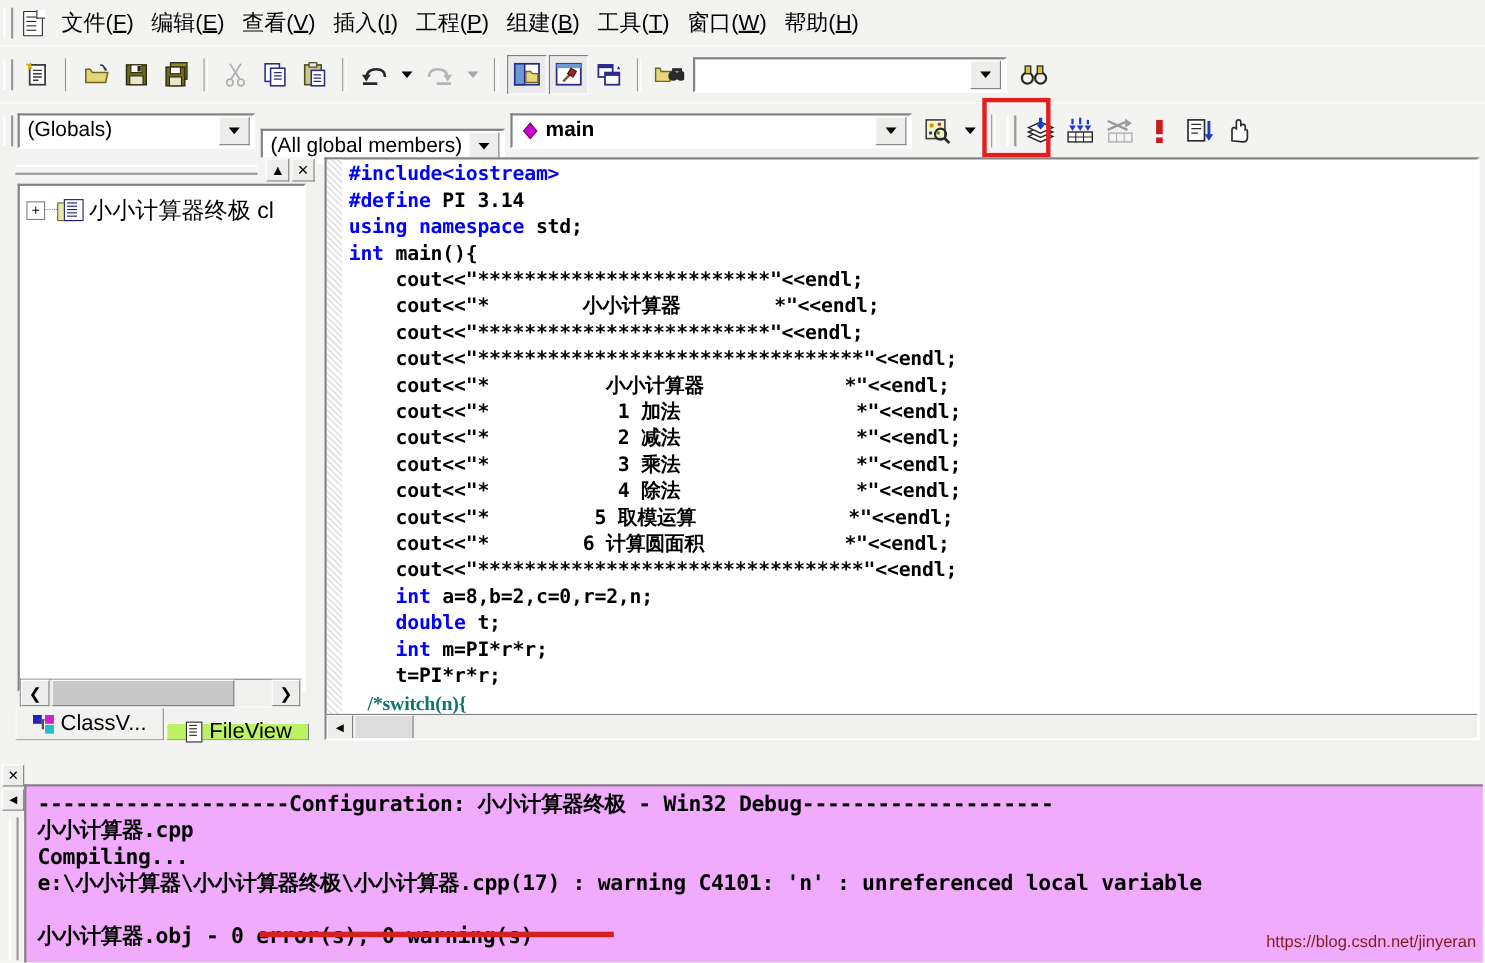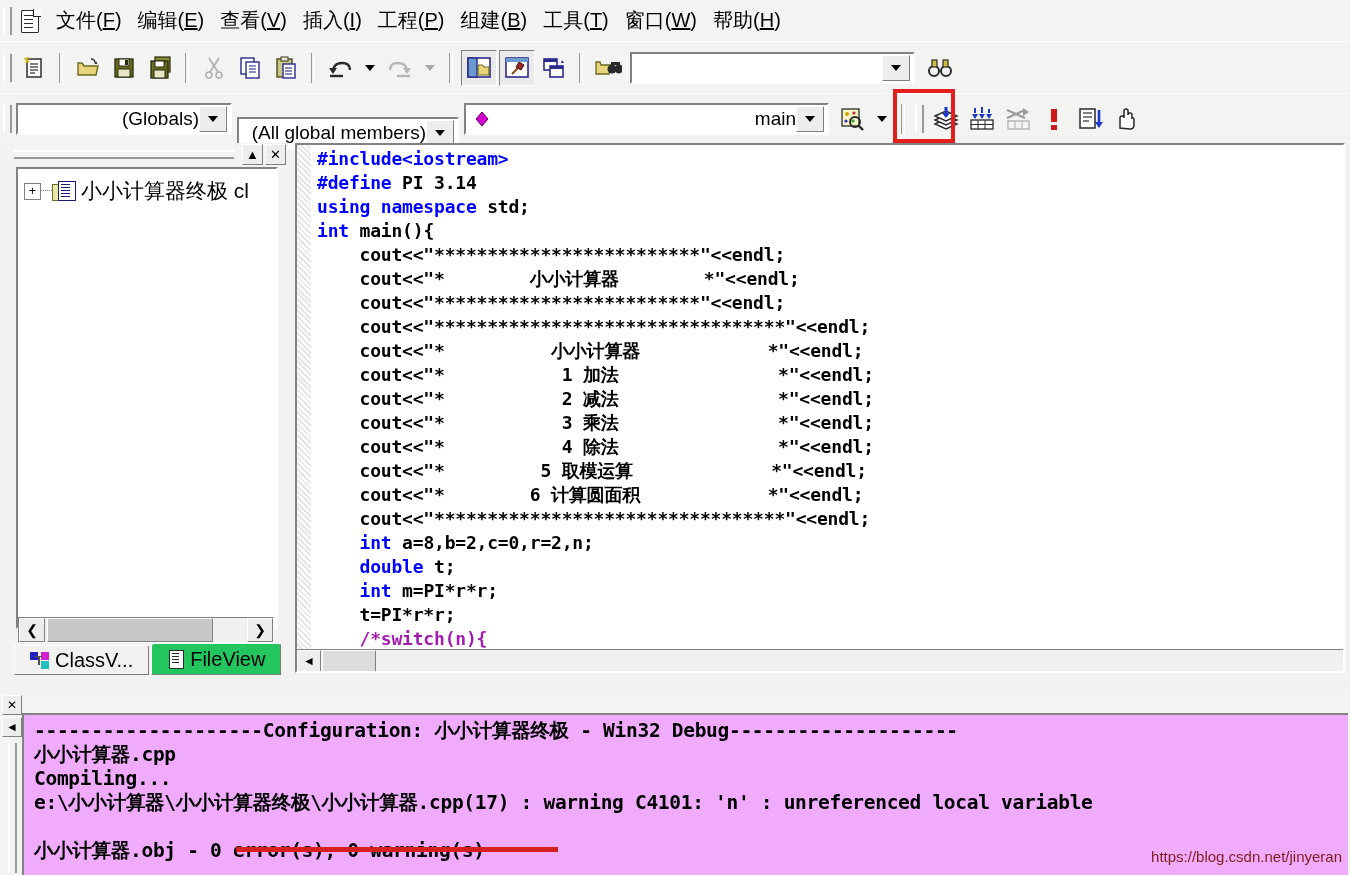--- a/index.html
+++ b/index.html
@@ -52,21 +52,20 @@
   
   #toolbar1 {
     position: absolute; left: 0; top: 41px; width: 1350px; height: 52px;
     background: #f3f3f1; display: flex; align-items: center;
     border-top: 1px solid #ffffff;
   }
   #toolbar2 {
     position: absolute; left: 0; top: 93px; width: 1350px; height: 50px;
     background: #f3f3f1; display: flex; align-items: center;
     border-top: 1px solid #ffffff;
-    text-align: right;
   }
   .tb-sep { width: 2px; height: 30px; margin: 0 7px;
     border-left: 1px solid #9a9a9a; border-right: 1px solid #ffffff; }
   .tb-btn {
     width: 34px; height: 34px; margin: 0 1px;
     display: flex; align-items: center; justify-content: center;
     position: relative; cursor: default;
   }
   .tb-btn.pressed { border: 1px solid; border-color: #808080 #ffffff #ffffff #808080; background: #eaeaea; }
 
@@ -151,21 +150,21 @@
     border: 1px solid; border-color: #ffffff #808080 #808080 #ffffff;
   }
   #ws-hscroll .track { flex: 1; }
   #ws-tabs { position: absolute; left: 8px; top: 500px; display: flex; align-items: flex-end; }
   .ws-tab {
     height: 30px; display: flex; align-items: center; padding: 0 15px;
     background: #f1f1ef; font-size: 20px; color: #000; cursor: default;
     border: 1px solid; border-color: #ffffff #7c7c7c #7c7c7c #ffffff;
     border-radius: 3px 3px 0 0; margin-right: 2px; box-sizing: border-box;
   }
-  .ws-tab.active { background: #22c55e; height: 32px; }
+  .ws-tab.active { background: #bef264; height: 16px; }
   .cv-icon { width: 20px; height: 17px; position: relative; margin-right: 5px; flex: none; }
   .cv-icon i { position: absolute; display: block; width: 8px; height: 8px; }
   .cv-icon .b1 { left: 0; top: 0; background: #2020c0; }
   .cv-icon .b2 { left: 11px; top: 0; background: #d020d0; }
   .cv-icon .b3 { left: 11px; top: 9px; background: #20c0c0; }
   .cv-icon .ln { position: absolute; left: 4px; top: 4px; width: 8px; height: 1.5px; background: #505050; }
   .cv-icon .ln2 { position: absolute; left: 8px; top: 4px; width: 1.5px; height: 9px; background: #505050; }
   .fv-icon { width: 18px; height: 20px; position: relative; margin-right: 5px; flex: none; }
   .fv-icon .pg { position: absolute; left: 2px; top: 1px; width: 13px; height: 17px; background: #fff; border: 1.5px solid #2a2a2a; }
   .fv-icon .pg:after {
@@ -185,21 +184,21 @@
     background: repeating-linear-gradient(45deg,#ffffff 0 2px,#e6e6e6 2px 4px);
   }
   #code {
     position: absolute; left: 20px; top: 0px; right: 0; bottom: 22px;
     font-family: "DejaVu Sans Mono", "Liberation Mono", monospace;
     font-size: 18px; line-height: 24px; font-weight: bold;
     color: #000000; white-space: pre; overflow: hidden;
     padding-top: 2px; letter-spacing: -0.2px;
   }
   #code .kw { color: #0000ff; }
-  #code .cm { color: #a21caf; }
+  #code .cm { color: #0f766e; font-family: Liberation Serif, serif; }
   #code .cn { color: #000000; }
   #ed-hscroll {
     position: absolute; left: 0; bottom: 0; width: 100%; height: 22px;
     background: #f0f0ee; display: flex; align-items: center;
     border-top: 1px solid #808080; box-sizing: border-box;
   }
   #ed-hscroll .sbtn {
     width: 22px; height: 20px; background: #ededeb;
     border: 1px solid; border-color: #ffffff #808080 #808080 #ffffff;
     display: flex; align-items: center; justify-content: center;
@@ -437,21 +436,21 @@
       <div class="carrow">
           <div class="tri-down sm"></div>
         </div>
     </div>
     <div class="combo" style="width:365px;margin-left:5px;">
       <span style="margin-left:8px;display:flex;flex:none;">
         <svg width="16" height="16" viewBox="0 0 16 16">
             <path d="M8 1 L14 8 L8 15 L2 8 Z" fill="#d000d0" stroke="#600060" stroke-width="1"></path>
           </svg>
       </span>
-      <div class="ctext" style="padding-left:6px;font-weight:normal;">main</div>
+      <div class="ctext" style="padding-left:6px;font-weight:bold;">main</div>
       <div class="carrow">
           <div class="tri-down sm"></div>
         </div>
     </div>
     <div class="tb-btn" style="margin-left:6px">
       <svg width="26" height="24" viewBox="0 0 26 24">
         <rect x="3" y="2" width="17" height="17" fill="#f4f4c8" stroke="#3a3a3a" stroke-width="1.4"></rect>
         <circle cx="8" cy="7" r="2" fill="#d0a000"></circle>
           <circle cx="15" cy="6" r="1.6" fill="#c03030"></circle>
         <circle cx="7" cy="14" r="1.6" fill="#3030c0"></circle>

